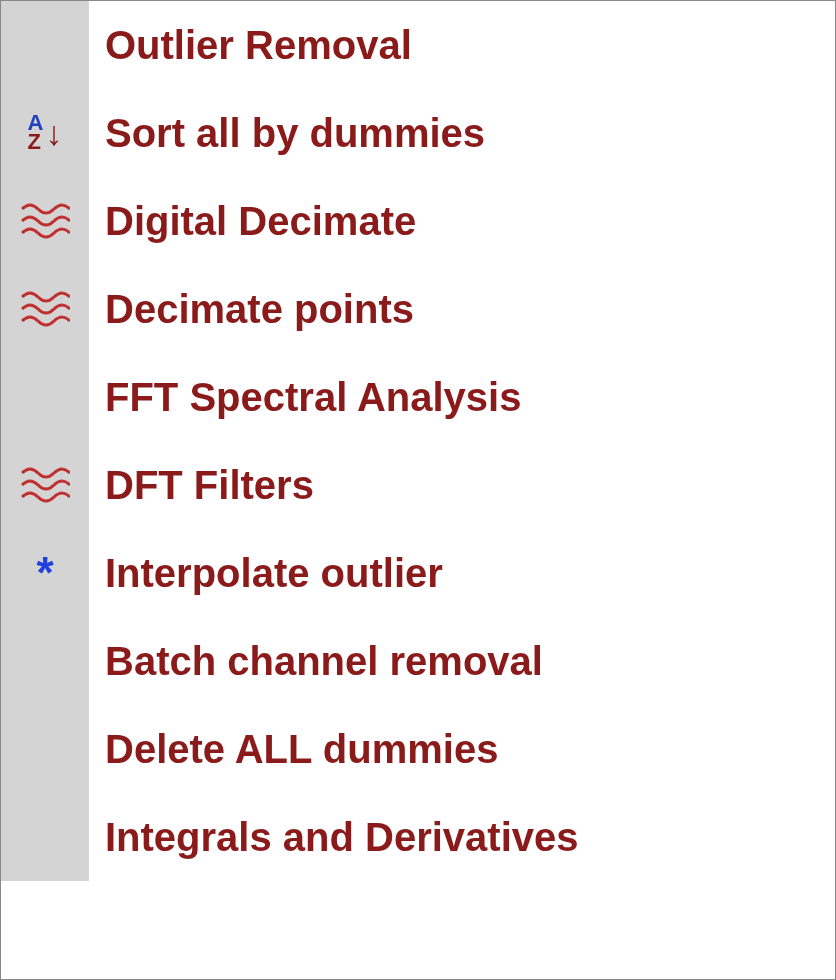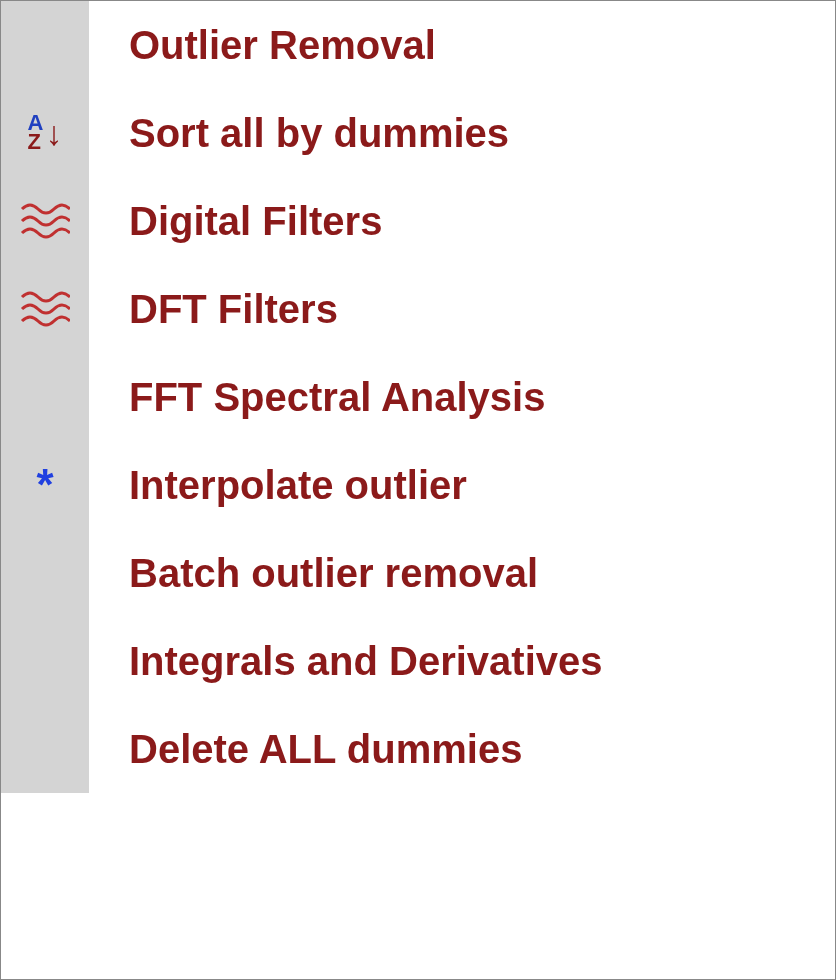--- a/index.html
+++ b/index.html
@@ -30,21 +30,21 @@
       width: 88px;
       height: 88px;
       display: flex;
       align-items: center;
       justify-content: center;
       background: #d4d4d4;
       flex-shrink: 0;
     }
     .label-cell {
       flex: 1;
-      padding-left: 40px;
+      padding-left: 16px;
       font-size: 40px;
       font-weight: bold;
       color: #8b1a1a;
       white-space: nowrap;
     }
     .sort-icon {
       display: flex;
       align-items: center;
       gap: 2px;
     }
@@ -108,59 +108,71 @@
     <div class="menu-row">
       <div class="icon-cell">
         <div class="wave-icon">
           <svg viewBox="0 0 50 40">
             <path d="M2,10 Q10,2 18,10 T34,10 T50,10" stroke="#c03030" stroke-width="3" fill="none"></path>
             <path d="M2,22 Q10,14 18,22 T34,22 T50,22" stroke="#c03030" stroke-width="3" fill="none"></path>
             <path d="M2,34 Q10,26 18,34 T34,34 T50,34" stroke="#c03030" stroke-width="3" fill="none"></path>
           </svg>
         </div>
       </div>
-      <div class="label-cell">Digital Filters</div>
+      <div class="label-cell">Digital Decimate</div>
+    </div>
+
+    <div class="menu-row">
+      <div class="icon-cell">
+        <div class="wave-icon">
+          <svg viewBox="0 0 50 40">
+            <path d="M2,10 Q10,2 18,10 T34,10 T50,10" stroke="#c03030" stroke-width="3" fill="none"></path>
+            <path d="M2,22 Q10,14 18,22 T34,22 T50,22" stroke="#c03030" stroke-width="3" fill="none"></path>
+            <path d="M2,34 Q10,26 18,34 T34,34 T50,34" stroke="#c03030" stroke-width="3" fill="none"></path>
+          </svg>
+        </div>
+      </div>
+      <div class="label-cell">Decimate points</div>
     </div>
 
 
+    <div class="menu-row">
+      <div class="icon-cell"></div>
+      <div class="label-cell">FFT Spectral Analysis</div>
+    </div>
 
     <div class="menu-row">
       <div class="icon-cell">
         <div class="wave-icon">
           <svg viewBox="0 0 50 40">
             <path d="M2,10 Q10,2 18,10 T34,10 T50,10" stroke="#c03030" stroke-width="3" fill="none"></path>
             <path d="M2,22 Q10,14 18,22 T34,22 T50,22" stroke="#c03030" stroke-width="3" fill="none"></path>
             <path d="M2,34 Q10,26 18,34 T34,34 T50,34" stroke="#c03030" stroke-width="3" fill="none"></path>
           </svg>
         </div>
       </div>
       <div class="label-cell">DFT Filters</div>
     </div>
 
     <div class="menu-row">
-      <div class="icon-cell"></div>
-      <div class="label-cell">FFT Spectral Analysis</div>
-    </div>
-
-    <div class="menu-row">
       <div class="icon-cell">
         <span class="asterisk">*</span>
       </div>
       <div class="label-cell">Interpolate outlier</div>
     </div>
 
     <div class="menu-row">
       <div class="icon-cell"></div>
-      <div class="label-cell">Batch outlier removal</div>
+      <div class="label-cell">Batch channel removal</div>
+    </div>
+
+    <div class="menu-row">
+      <div class="icon-cell"></div>
+      <div class="label-cell">Delete ALL dummies</div>
     </div>
 
     <div class="menu-row">
       <div class="icon-cell"></div>
       <div class="label-cell">Integrals and Derivatives</div>
     </div>
 
-    <div class="menu-row">
-      <div class="icon-cell"></div>
-      <div class="label-cell">Delete ALL dummies</div>
-    </div>
-
   </div>
 </div>
 
 </body></html>

